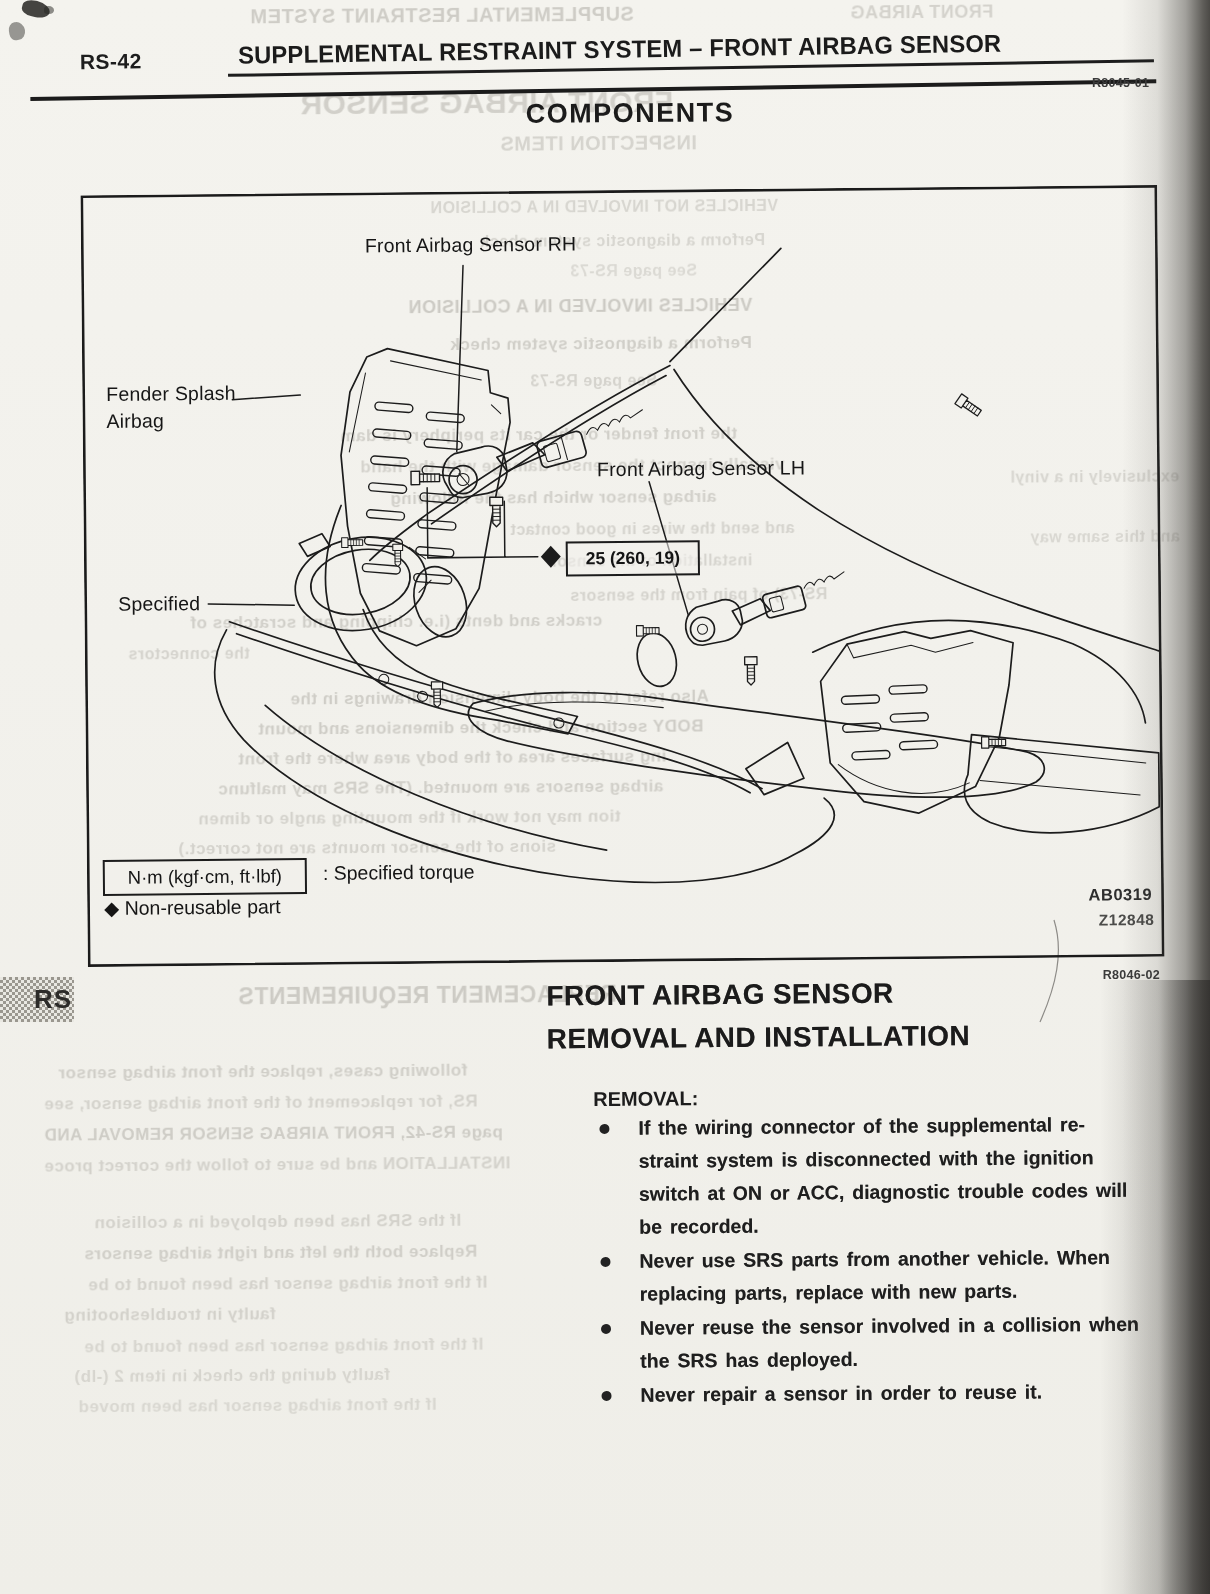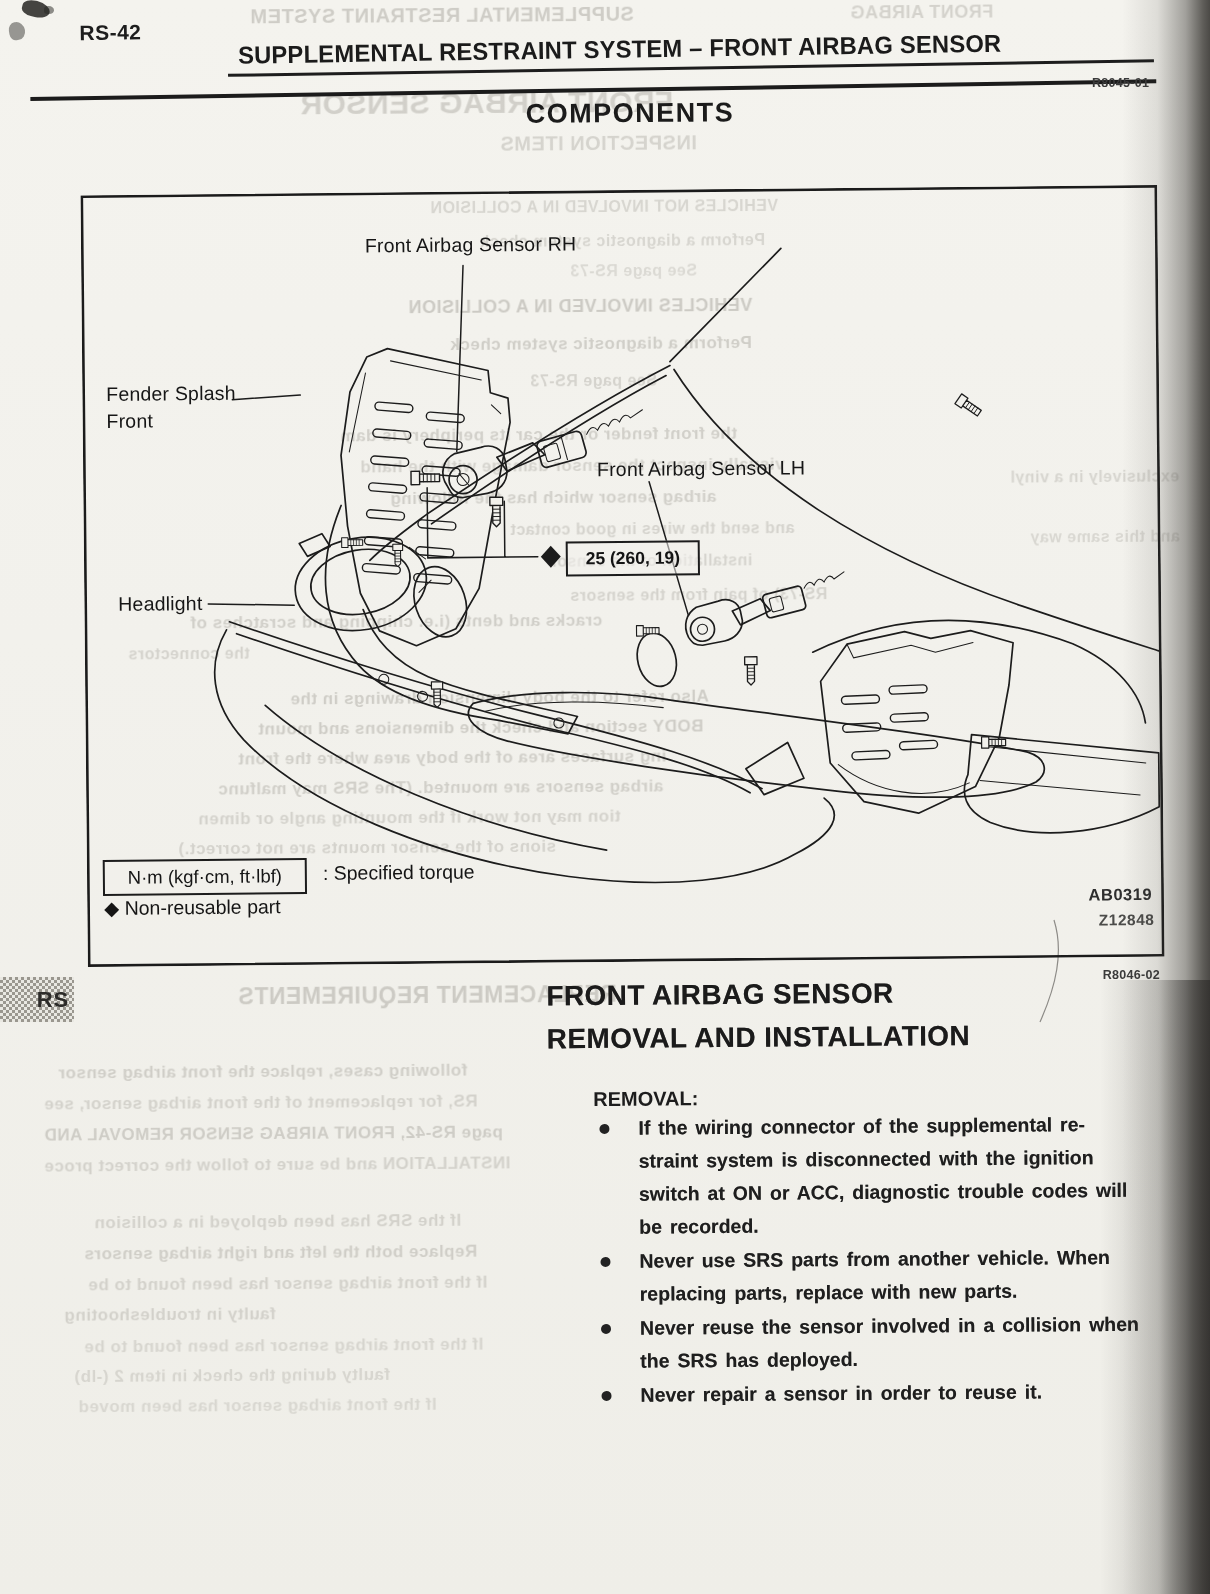--- a/index.html
+++ b/index.html
@@ -11,21 +11,21 @@
   .ghost{position:absolute;transform:scaleX(-1) rotate(.4deg);font-weight:700;
          color:#97948c;filter:blur(.6px);white-space:nowrap;z-index:1;letter-spacing:.5px;}
   
   .smudge{position:absolute;background:#262522;border-radius:45% 55% 50% 40%;z-index:22;}
   .edge-band{position:absolute;top:0;right:0;bottom:0;width:88px;z-index:40;pointer-events:none;
      background:linear-gradient(to right,rgba(62,60,56,0) 0%,rgba(62,60,56,.12) 40%,rgba(62,60,56,.45) 72%,rgba(58,56,52,.8) 92%,rgba(52,50,47,.88) 100%);}
   .edge-band2{position:absolute;right:0;top:980px;bottom:0;width:110px;z-index:41;pointer-events:none;
      background:linear-gradient(to right,rgba(50,48,45,0) 0%,rgba(50,48,45,.2) 55%,rgba(44,42,40,.55) 85%,rgba(40,38,36,.6) 100%);}
   
   .header-group{position:absolute;left:0;top:0;width:1210px;height:120px;transform:rotate(-.9deg);transform-origin:600px 70px;z-index:10;}
-  .rs42{position:absolute;left:80px;top:13px;font-size:21px;font-weight:700;color:#1d1d1d;letter-spacing:.5px;}
+  .rs42{position:absolute;left:80px;top:42px;font-size:21px;font-weight:700;color:#1d1d1d;letter-spacing:.5px;}
   .hdr-title{position:absolute;left:90px;top:36px;width:1060px;text-align:center;font-size:24.5px;font-weight:700;color:#1b1b1b;letter-spacing:.2px;transform:scaleX(.97);}
   .hdr-line1{position:absolute;left:228px;top:68px;width:926px;height:3px;background:#1d1d1d;}
   .hdr-line2{position:absolute;left:30px;top:88px;width:1126px;height:4px;background:#1b1b1b;}
   .code-small{position:absolute;font-size:12.5px;font-weight:700;color:#3a3a3a;letter-spacing:.3px;z-index:10;}
   .components{position:absolute;left:0;top:98px;width:1260px;text-align:center;font-size:27px;font-weight:700;color:#1b1b1b;letter-spacing:1.5px;transform:rotate(-.4deg);z-index:10;}
   
   .diagram{position:absolute;left:84px;top:190px;width:1077px;height:772px;transform:rotate(-.55deg);transform-origin:center;z-index:10;}
   .diagram svg{position:absolute;left:0;top:0;}
   .ln{fill:none;stroke:#1c1c1c;stroke-width:1.7;stroke-linecap:round;stroke-linejoin:round;}
   .thin{fill:none;stroke:#1c1c1c;stroke-width:1.05;stroke-linecap:round;}
@@ -37,21 +37,21 @@
   .legend-box{position:absolute;left:16px;top:665px;width:200px;height:32px;border:2px solid #1c1c1c;
               display:flex;align-items:center;justify-content:center;font-size:18.5px;color:#151515;background:rgba(242,241,236,.4);}
   .legend-desc{position:absolute;left:236px;top:669px;font-size:19.5px;color:#151515;}
   .legend-nr{position:absolute;left:17px;top:702px;font-size:19.5px;color:#151515;}
   .figcode1{position:absolute;right:12px;top:700px;font-size:16.5px;font-weight:700;color:#2e2e2e;letter-spacing:.5px;}
   .figcode2{position:absolute;right:10px;top:726px;font-size:15.5px;font-weight:700;color:#4c4c4a;letter-spacing:.5px;}
   
   .rs-tab{position:absolute;left:0;top:977px;width:74px;height:45px;z-index:12;
      background:repeating-conic-gradient(#9a978f 0% 25%, #e9e8e2 0% 50%) 0 0/6px 6px;
      display:flex;align-items:center;justify-content:center;}
-  .rs-tab span{font-size:22px;font-weight:700;color:#2c2b29;letter-spacing:1px;filter:blur(.3px);padding-left:32px;}
+  .rs-tab span{font-size:26px;font-weight:700;color:#2c2b29;letter-spacing:1px;filter:blur(.3px);padding-left:32px;}
   
   .main-text{position:absolute;left:0;top:0;width:1210px;height:1594px;z-index:10;transform:rotate(-.45deg);transform-origin:850px 1200px;}
   .sec-h{position:absolute;left:548px;font-size:28px;font-weight:700;color:#1b1b1b;letter-spacing:.4px;white-space:nowrap;text-shadow:0 0 .5px rgba(20,20,20,.55);}
   .notice-label{position:absolute;left:594px;top:1086px;font-size:20px;font-weight:700;color:#1d1d1d;}
   .notice-list{position:absolute;left:600px;top:1110px;width:560px;}
   .notice-item{display:flex;margin:0 0 1px 0;}
   .notice-dot{flex:none;width:10px;height:10px;border-radius:50%;background:#222;margin:12px 29px 0 0;}
   .notice-txt{white-space:pre-line;font-size:19.5px;font-weight:700;line-height:33px;color:#1e1e1e;
               word-spacing:2.5px;text-shadow:0 0 .5px rgba(20,20,20,.5);}
   .artifact{position:absolute;z-index:9;}
@@ -236,23 +236,23 @@
         <path class="thin" d="M150,206 L218,202" style="stroke-width:1.5"></path>
         <path class="thin" d="M124,410 L210,412" style="stroke-width:1.5"></path>
         <path class="thin" d="M566,292 L604,426" style="stroke-width:1.5"></path>
         <path class="thin" d="M344,296 L344,366 L454,366 M421,310 L421,366" style="stroke-width:1.5"></path>
         <polygon points="467,355 477,366 467,377 457,366" fill="#1c1c1c"></polygon>
       </g>
     </svg>
 
     <div class="dlabel" style="left:284px;top:42px;">Front Airbag Sensor RH</div>
     <div class="dlabel" style="left:24px;top:188px;">Fender Splash</div>
-    <div class="dlabel" style="left:24px;top:215px;">Front</div>
+    <div class="dlabel" style="left:24px;top:215px;">Airbag</div>
     <div class="dlabel" style="left:514px;top:268px;">Front Airbag Sensor LH</div>
-    <div class="dlabel" style="left:34px;top:398px;">Headlight</div>
+    <div class="dlabel" style="left:34px;top:398px;">Specified</div>
     <div class="torque-box">25 (260, 19)</div>
 
     <div class="legend-box">N·m (kgf·cm, ft·lbf)</div>
     <div class="legend-desc">:  Specified torque</div>
     <div class="legend-nr"><span>◆</span><span> Non-reusable part</span></div>
 
     <div class="figcode1">AB0319</div>
     <div class="figcode2">Z12848</div>
   </div>
 

